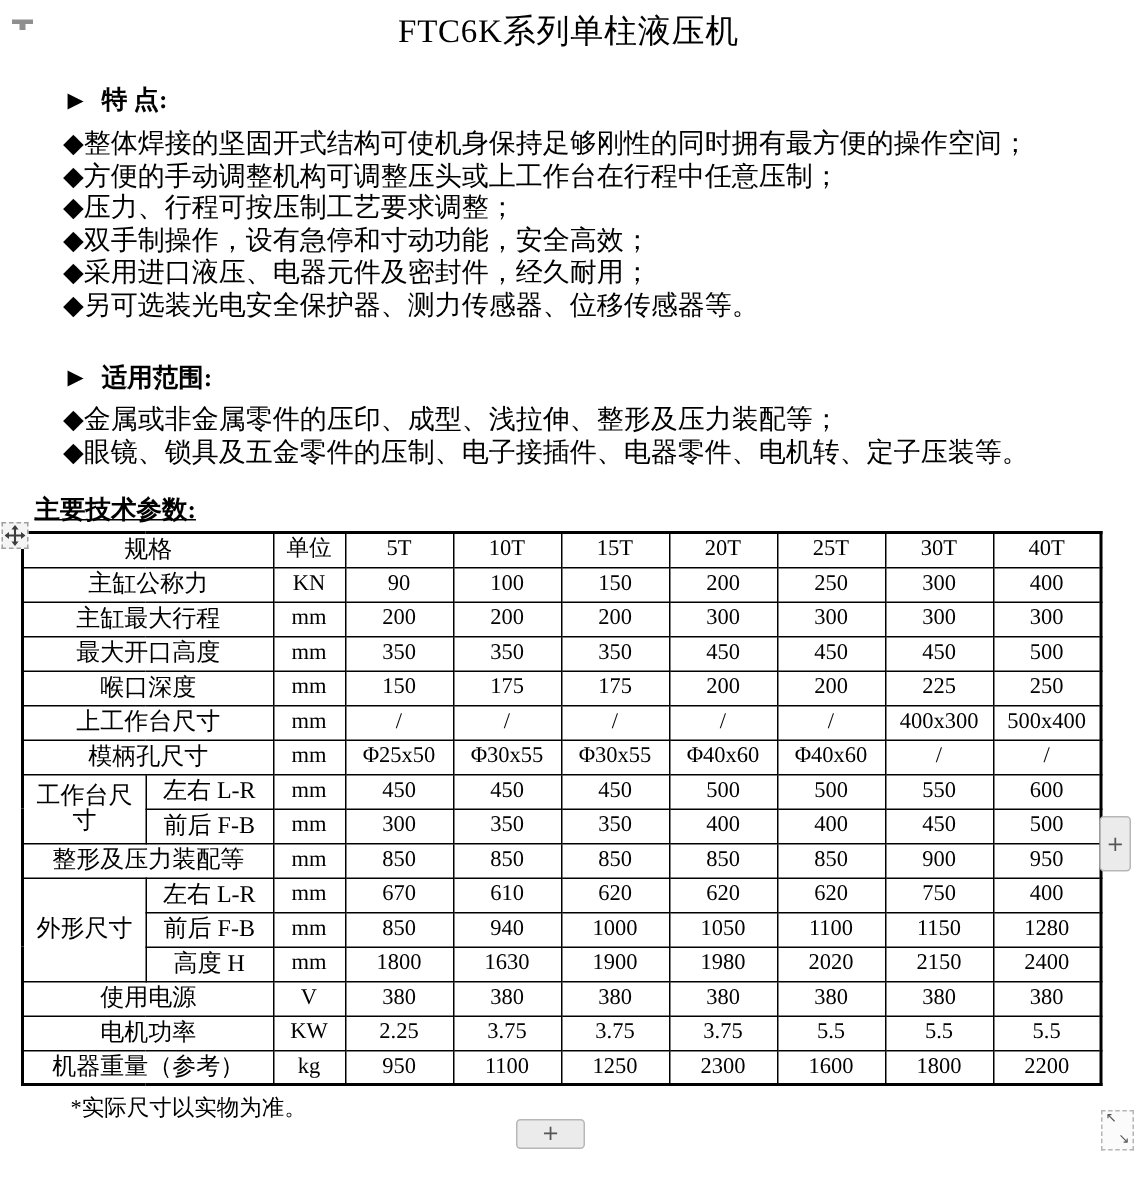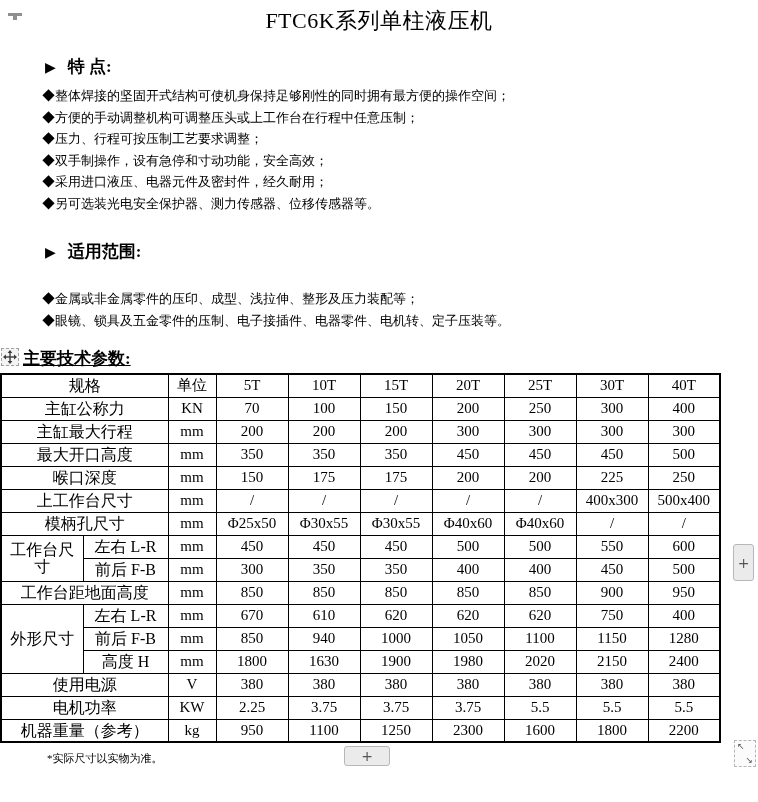--- a/index.html
+++ b/index.html
@@ -28,52 +28,52 @@
     display: flex; align-items: center;
     margin-left: 45px;
     font-weight: bold; font-size: 17px; line-height: 22px;
   }
   .sec-header .tri { font-size: 14px; margin-right: 12px; font-family: "DejaVu Sans", sans-serif; }
   .sec-header.features { margin-top: 22px; }
   .sec-header.scope { margin-top: 27px; }
 
   ul.bullets { list-style: none; margin-left: 42px; margin-right: 20px; }
   ul.bullets.features { margin-top: 7px; }
-  ul.bullets.scope { margin-top: 25px; }
-  ul.bullets li { font-size: 13px; line-height: 21.5px; white-space: nowrap; font-family: Liberation Serif, serif; }
+  ul.bullets.scope { margin-top: 6px; }
+  ul.bullets li { font-size: 18px; line-height: 21.5px; white-space: nowrap; }
 
   .params-heading {
     margin-top: 17px; margin-left: 23px;
     font-weight: bold; font-size: 17px; line-height: 22px;
     text-decoration: underline;
     display: inline-block;
   }
 
   table.spec {
     border-collapse: collapse;
     table-layout: fixed;
     width: 719px;
-    margin-left: 0;
+    margin-left: 14px;
     margin-top: 3px;
     border: 2px solid #000;
   }
   table.spec td {
     border: 1px solid #000;
     text-align: center;
     vertical-align: middle;
     font-size: 15px;
     height: 23px;
     padding: 0 1px;
     overflow: hidden;
     line-height: 17px;
   }
   table.spec td.lbl { font-size: 16px; }
 
   .footnotes { margin-left: 47px; margin-top: 4px; }
-  .footnotes div { font-size: 11px; line-height: 22px; }
+  .footnotes div { font-size: 15px; line-height: 22px; }
 
   .move-handle {
     position: absolute; left: 1px; top: 348px;
     width: 18px; height: 18px;
     border: 1px dashed #a0a0a0;
     background: #f4f4f4;
     display: flex; align-items: center; justify-content: center;
     cursor: move;
   }
   .plus-btn {
@@ -160,21 +160,21 @@
       <td>10T</td>
       <td>15T</td>
       <td>20T</td>
       <td>25T</td>
       <td>30T</td>
       <td>40T</td>
     </tr>
     <tr>
       <td class="lbl" colspan="2">主缸公称力</td>
       <td>KN</td>
-      <td>70</td>
+      <td>90</td>
       <td>100</td>
       <td>150</td>
       <td>200</td>
       <td>250</td>
       <td>300</td>
       <td>400</td>
     </tr>
     <tr>
       <td class="lbl" colspan="2">主缸最大行程</td>
       <td>mm</td>
@@ -247,21 +247,21 @@
       <td>mm</td>
       <td>300</td>
       <td>350</td>
       <td>350</td>
       <td>400</td>
       <td>400</td>
       <td>450</td>
       <td>500</td>
     </tr>
     <tr>
-      <td class="lbl" colspan="2">工作台距地面高度</td>
+      <td class="lbl" colspan="2">整形及压力装配等</td>
       <td>mm</td>
       <td>850</td>
       <td>850</td>
       <td>850</td>
       <td>850</td>
       <td>850</td>
       <td>900</td>
       <td>950</td>
     </tr>
     <tr>

